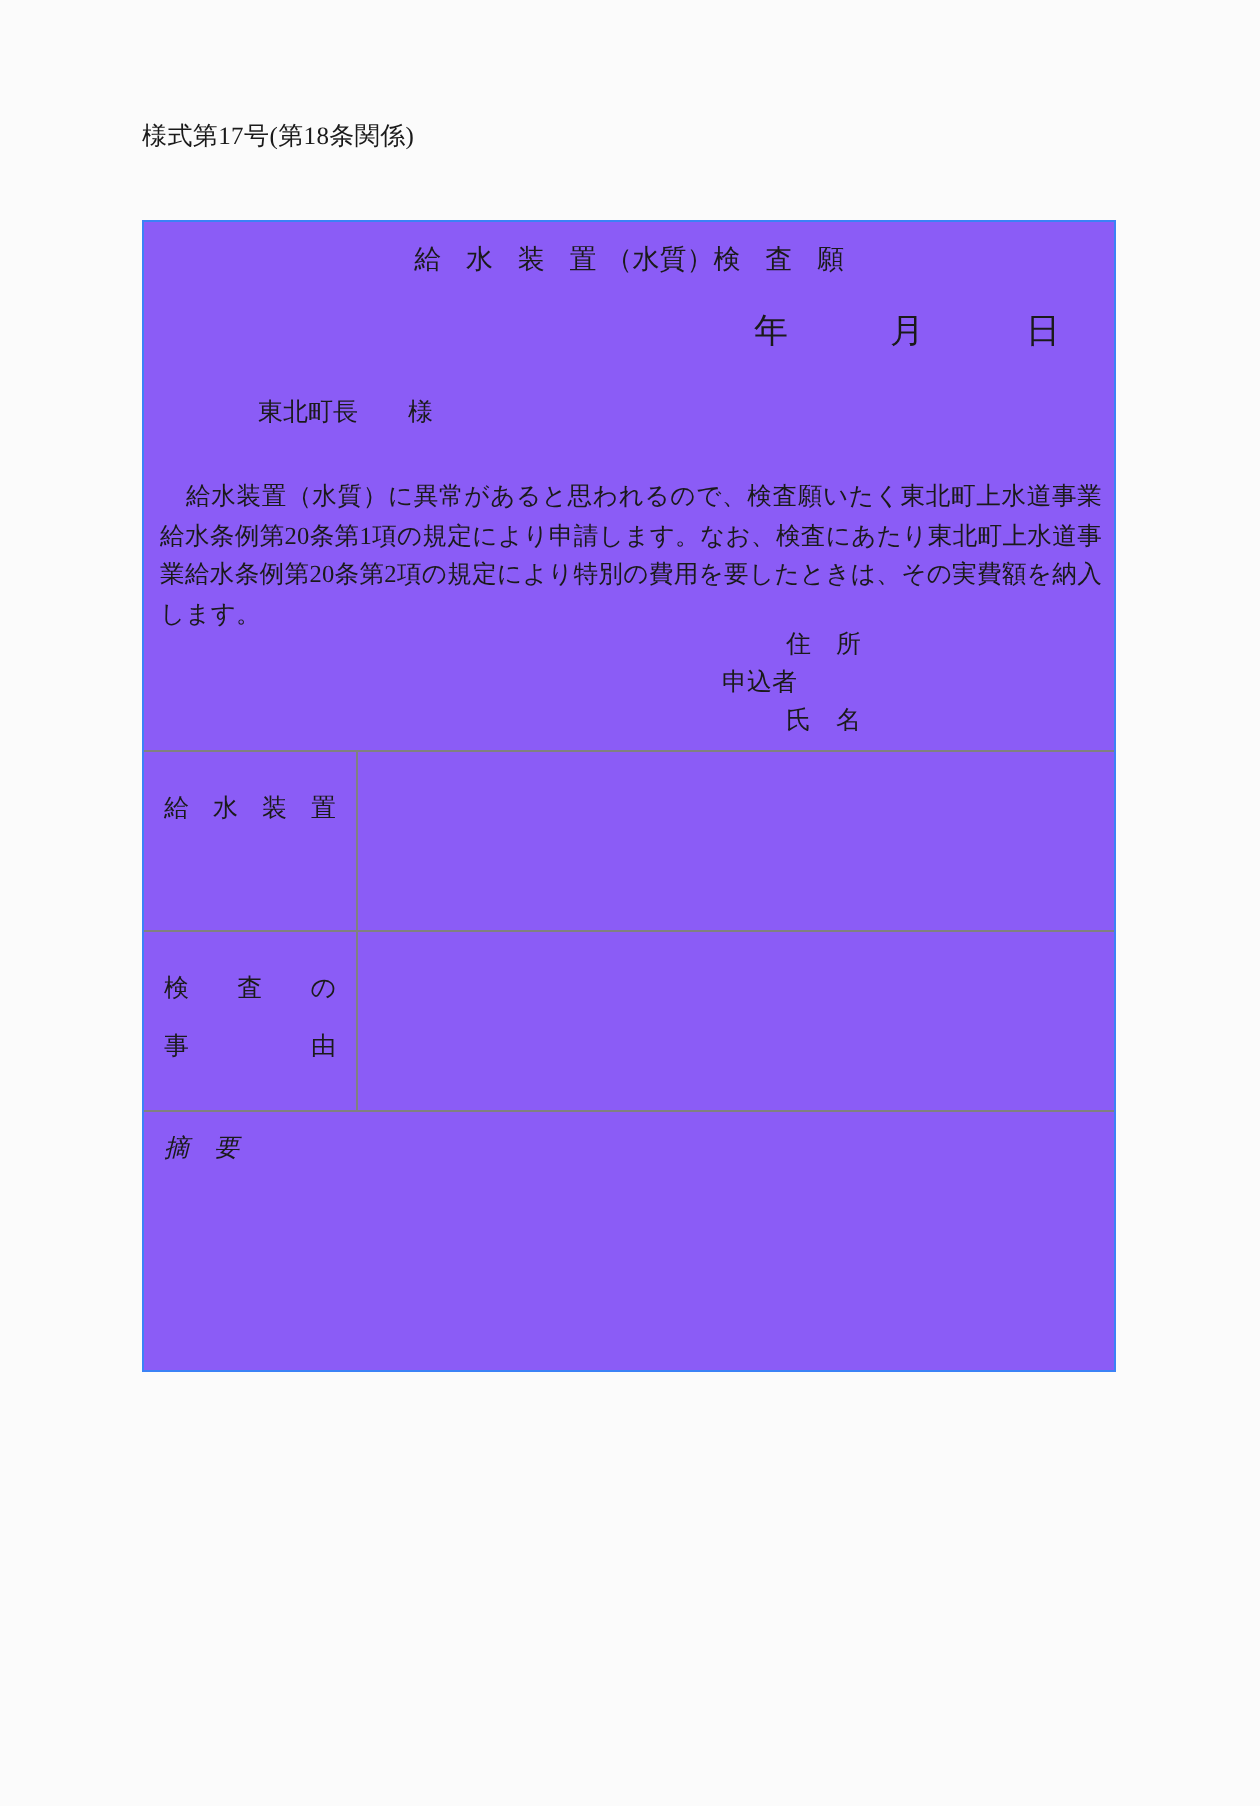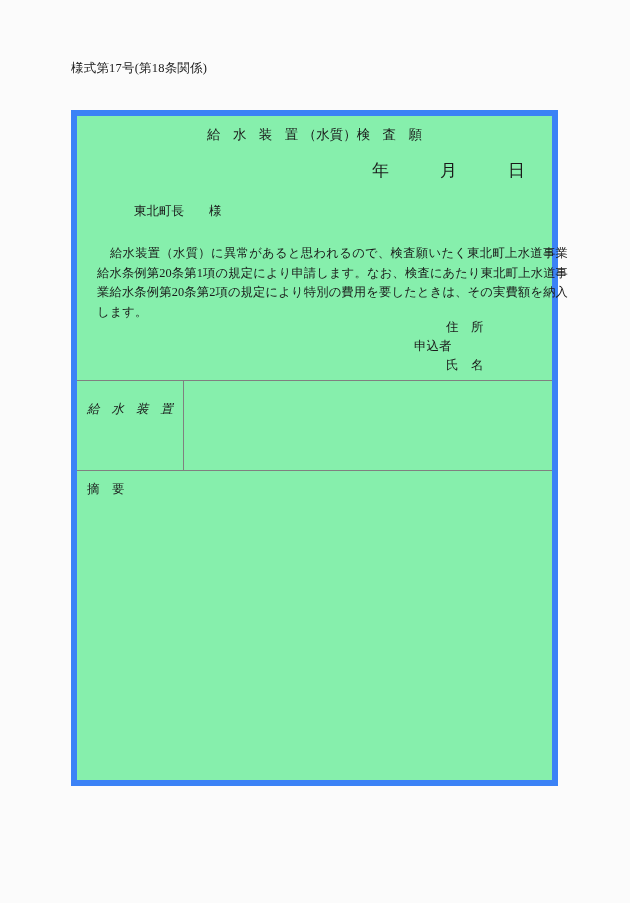--- a/index.html
+++ b/index.html
@@ -25,24 +25,24 @@
     letter-spacing: 0.2px;
     white-space: nowrap;
   }
 
   
   .form-box {
     position: absolute;
     left: 71px;
     top: 110px;
     width: 487px;
-    height: 676px;
-    border: 6px solid #3b82f6;
+    height: 576px;
+    border: 1px solid #3b82f6;
     box-sizing: border-box;
-    background: #86efac;
+    background: #8b5cf6;
   }
 
   
   .header-section {
     position: relative;
     height: 265px;
     border-bottom: 1px solid #808080;
     box-sizing: border-box;
   }
 
@@ -73,53 +73,52 @@
     position: absolute;
     left: 33px;
     top: 87px;
     font-size: 12.5px;
     white-space: pre;
     margin-left: 24px;
   }
 
   .body-text {
     position: absolute;
-    left: 20px;
+    left: 8px;
     top: 128px;
     width: 471px;
     font-size: 12.3px;
     line-height: 19.5px;
     text-align: justify;
     text-justify: inter-ideograph;
     text-indent: 13px;
     letter-spacing: 0.1px;
   }
 
   .applicant {
     position: absolute;
     left: 289px;
     top: 202px;
     font-size: 12.5px;
     line-height: 19px;
   }
   .applicant .row {
     white-space: pre;
-    margin-left: 48px;
   }
   .applicant .indented {
     padding-left: 32px;
   }
 
   
   .table-row {
     display: flex;
     border-bottom: 1px solid #808080;
     box-sizing: border-box;
   }
-  .row-tall { height: 90px; font-style: italic; }
+  .row-tall { height: 90px; }
 
   .row-label {
     width: 107px;
     flex: none;
     border-right: 1px solid #808080;
     box-sizing: border-box;
     padding: 14px 10px 0 10px;
     font-size: 12.5px;
     line-height: 29px;
   }
@@ -131,20 +130,21 @@
   }
   .row-value {
     flex: 1;
   }
 
   
   .remarks-row {
     height: 230px;
     padding: 10px 0 0 10px;
     box-sizing: border-box;
+    font-style: italic;
   }
   .remarks-label {
     font-size: 12.5px;
     white-space: pre;
   }
 </style>
 </head>
 <body>
 
 <div class="form-number">様式第17号(第18条関係)</div>
@@ -169,18 +169,25 @@
 
   </div>
 
   <div class="table-row row-tall">
     <div class="row-label">
       <span class="lbl-line">給水装置</span>
     </div>
     <div class="row-value"></div>
   </div>
 
+  <div class="table-row row-tall">
+    <div class="row-label">
+      <span class="lbl-line">検査の</span>
+      <span class="lbl-line">事由</span>
+    </div>
+    <div class="row-value"></div>
+  </div>
 
   <div class="remarks-row">
     <div class="remarks-label">摘　要</div>
   </div>
 
 </div>
 
 </body></html>

